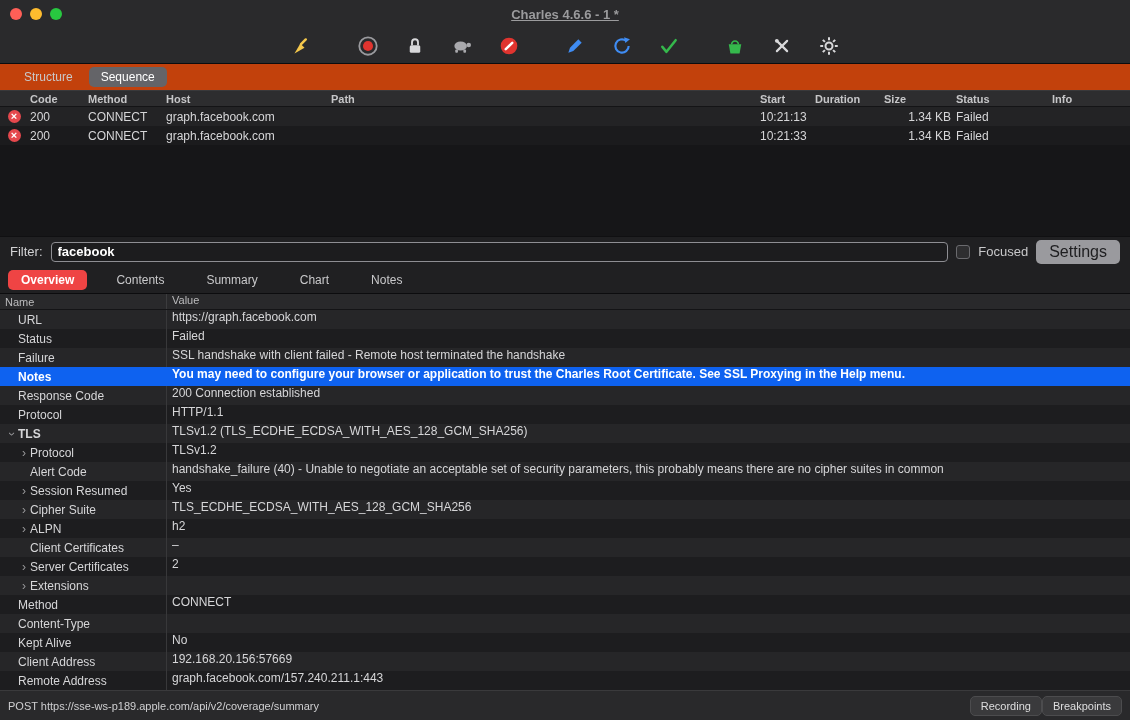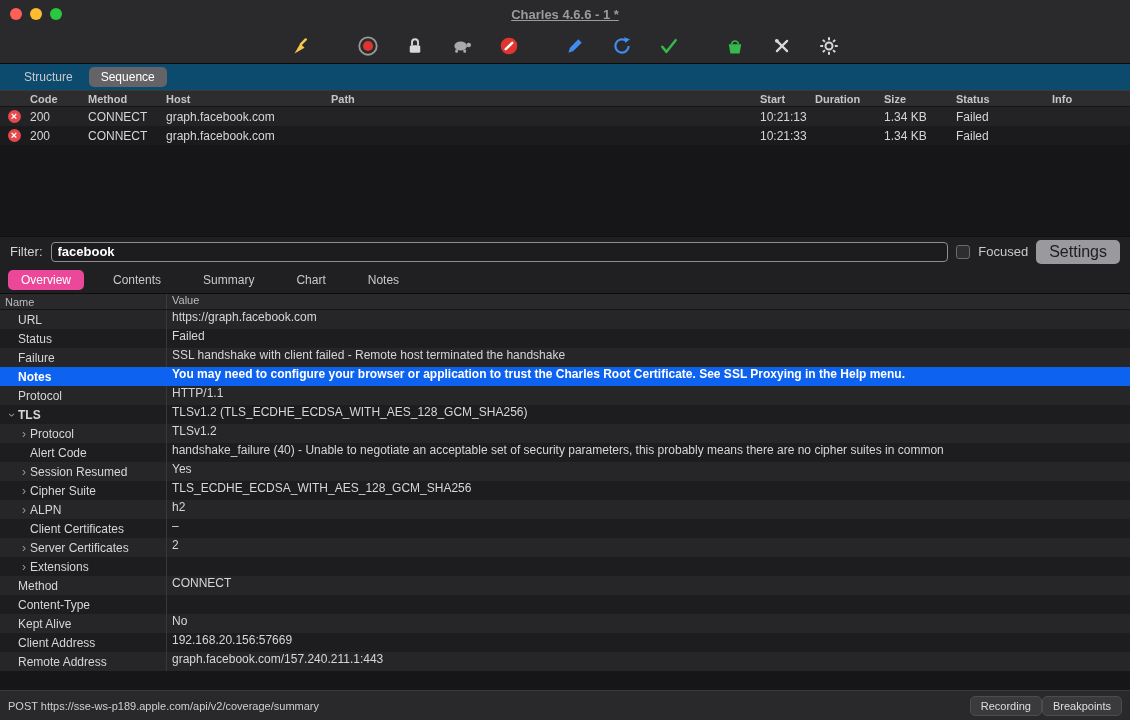--- a/index.html
+++ b/index.html
@@ -14,56 +14,56 @@
   .light.red { background:#ff5f57; } .light.yellow { background:#febc2e; } .light.green { background:#28c840; }
   .title { flex:1; text-align:center; color:#9b9b9d; font-size:13px; font-weight:bold;text-decoration:underline; }
 
   
   .toolbar { height:36px; background:#2a2a2c; display:flex; align-items:center; justify-content:center;
              gap:25px; border-bottom:1px solid #0c0c0e; flex:none; }
   .icon-btn { width:22px; height:22px; display:flex; align-items:center; justify-content:center; }
   .gap-lg { margin-left:19px; }
 
   
-  .viewtabs { height:26px; background:#0c4a6e; display:flex; align-items:center; gap:4px; padding-left:12px; flex:none; }
+  .viewtabs { height:26px; background:#c2410c; display:flex; align-items:center; gap:4px; padding-left:12px; flex:none; }
   .vtab { font-size:12px; color:#c9c9cb; padding:3px 12px; border-radius:5px; }
   .vtab.sel { background:#646468; color:#ffffff; }
 
   
   .seqgrid { display:grid; grid-template-columns:28px 58px 78px 165px 429px 55px 69px 72px 96px 1fr; align-items:center; }
   .seqheader { height:17px; background:#2d2d2f; border-top:1px solid #39393b; border-bottom:1px solid #141416; flex:none; }
   .seqheader span { font-size:11px; color:#c6c6c8; font-weight:bold; padding-left:2px;
                     white-space:nowrap; overflow:hidden; }
   .seq-list { flex:1 1 auto; background:#161618; overflow:hidden; }
   .seq-row { height:19px; font-size:12px; color:#d6d6d8; }
   .seq-row:nth-child(odd) { background:#232325; }
   .seq-row:nth-child(even) { background:#1b1b1d; }
   .seq-row .cell { padding-left:2px; white-space:nowrap; overflow:hidden; }
-  .seq-row .c-size { padding-right:3px; }
+  .seq-row .c-size { text-align:right; padding-right:3px; }
   .icon-cell { display:flex; justify-content:center; }
   .x-icon { width:13px; height:13px; border-radius:50%; background:#e5484d; color:#ffffff;
             font-size:11px; font-weight:bold; line-height:12px; text-align:center; display:block; }
 
   
   .filterbar { height:30px; background:#202022; display:flex; align-items:center; padding:0 10px; gap:8px;
                border-top:1px solid #101012; flex:none; }
   .filter-label { font-size:13px; color:#d2d2d4; flex:none; }
   .filter-input { flex:1; height:20px; background:#1c1c1e; border:1px solid #8e8e93; border-radius:4px;
                   color:#ffffff; font-weight:bold; font-size:13px; padding:0 6px; outline:none;
                   font-family:"Liberation Sans", sans-serif; }
   .checkbox { width:14px; height:14px; background:#2e2e30; border:1px solid #6a6a6e; border-radius:3px; flex:none; }
   .focused-label { font-size:13px; color:#c8c8ca; flex:none; }
   .settings-btn { background:#9a9a9e; color:#1e1e20; font-size:16px; padding:3px 13px; border-radius:5px;
                   border:none; flex:none; font-family:"Liberation Sans", sans-serif; }
 
   
   .dtabs { height:28px; background:#202022; display:flex; align-items:center; gap:16px; padding-left:8px;
            border-bottom:1px solid #0c0c0e; flex:none; }
   .dtab { font-size:12px; color:#c9c9cb; padding:3px 13px; border-radius:5px; }
-  .dtab.sel { background:#ec4899; color:#ffffff; font-weight:normal; }
+  .dtab.sel { background:#ef4444; color:#ffffff; font-weight:bold; }
 
   
   .dheader { height:16px; background:#29292b; display:flex; align-items:flex-start; font-size:11px;
              color:#bcbcbe; border-bottom:1px solid #141416; flex:none; }
   .dheader .nh { width:167px; padding-left:5px; border-right:1px solid #3c3c3e; height:100%; display:flex; align-items:center; }
   .dheader .vh { flex:1; padding-left:5px; }
   .detail-rows { height:380px; flex:none; overflow:hidden; }
   .drow { height:19px; display:flex; align-items:flex-start; font-size:12px; color:#d6d6d8; }
   .drow:nth-child(odd) { background:#262628; }
   .drow:nth-child(even) { background:#1d1d1f; }
@@ -274,20 +274,27 @@
       <div class="drow selected">
         <span class="ncell">
           <span class="chev"></span>
           <span class="nlabel b">Notes</span>
         </span>
         <span class="vcell">You may need to configure your browser or application to trust the Charles Root Certificate. See SSL Proxying in the Help menu.</span>
       </div>
       <div class="drow">
         <span class="ncell">
           <span class="chev"></span>
+          <span class="nlabel">Response Code</span>
+        </span>
+        <span class="vcell">200 Connection established</span>
+      </div>
+      <div class="drow">
+        <span class="ncell">
+          <span class="chev"></span>
           <span class="nlabel">Protocol</span>
         </span>
         <span class="vcell">HTTP/1.1</span>
       </div>
       <div class="drow">
         <span class="ncell">
           <span class="chev down">›</span>
           <span class="nlabel b">TLS</span>
         </span>
         <span class="vcell">TLSv1.2 (TLS_ECDHE_ECDSA_WITH_AES_128_GCM_SHA256)</span>

